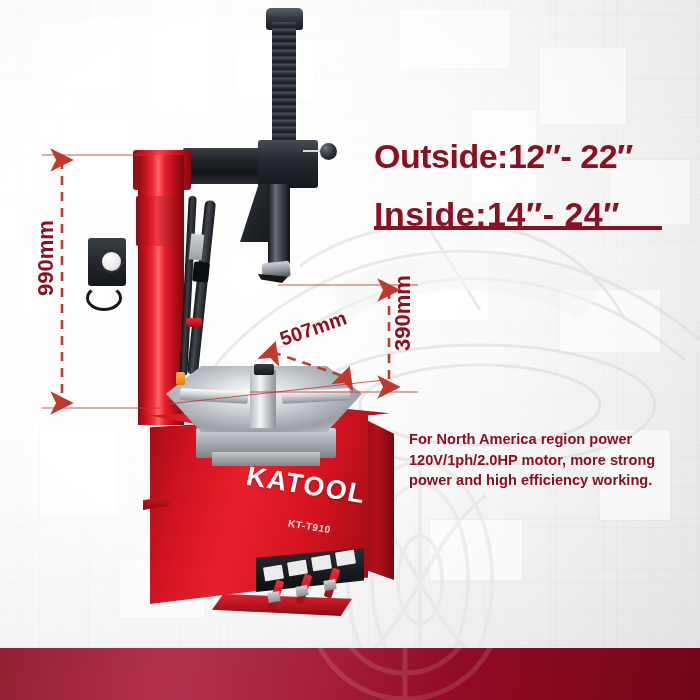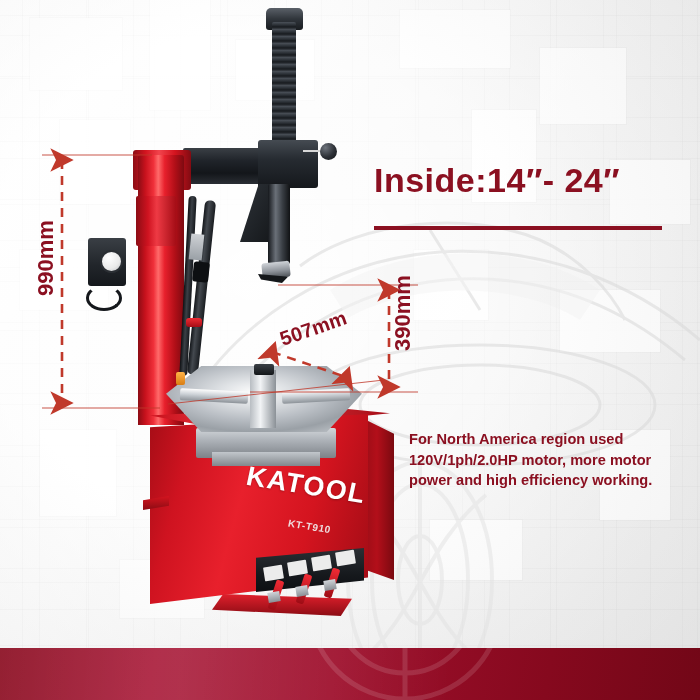--- a/index.html
+++ b/index.html
@@ -482,25 +482,26 @@
     <line x1="168" y1="404" x2="384" y2="380" stroke="#c0392b" stroke-width="1.1" opacity=".8"></line>
 
     <line x1="272" y1="352" x2="346" y2="377" stroke="#c0392b" stroke-width="2.6" stroke-dasharray="9 7" marker-start="url(#ah)" marker-end="url(#ah)"></line>
   </svg>
 
   <div class="dim-label dim-990">990mm</div>
   <div class="dim-label dim-390">390mm</div>
   <div class="dim-label dim-507">507mm</div>
 
   <div class="headline">
+    <span class="l1">Outside:12″- 22″</span>
     <span class="l2">Inside:14″- 24″</span>
   </div>
   <div class="headline-rule"></div>
 
-  <div class="spec-text">For North America region used 120V/1ph/2.0HP motor,  more motor power and high efficiency working.</div>
+  <div class="spec-text">For North America region power 120V/1ph/2.0HP motor,  more strong power and high efficiency working.</div>
 
   <div class="bottom-band">
     <svg class="band-wheel" viewBox="0 0 210 210">
       <g fill="none" stroke="#ffffff" stroke-width="5">
         <circle cx="105" cy="105" r="96"></circle>
         <circle cx="105" cy="105" r="70"></circle>
         <circle cx="105" cy="105" r="26"></circle>
         <path d="M105 9 L105 201 M18 60 L192 150 M18 150 L192 60"></path>
       </g>
     </svg>

